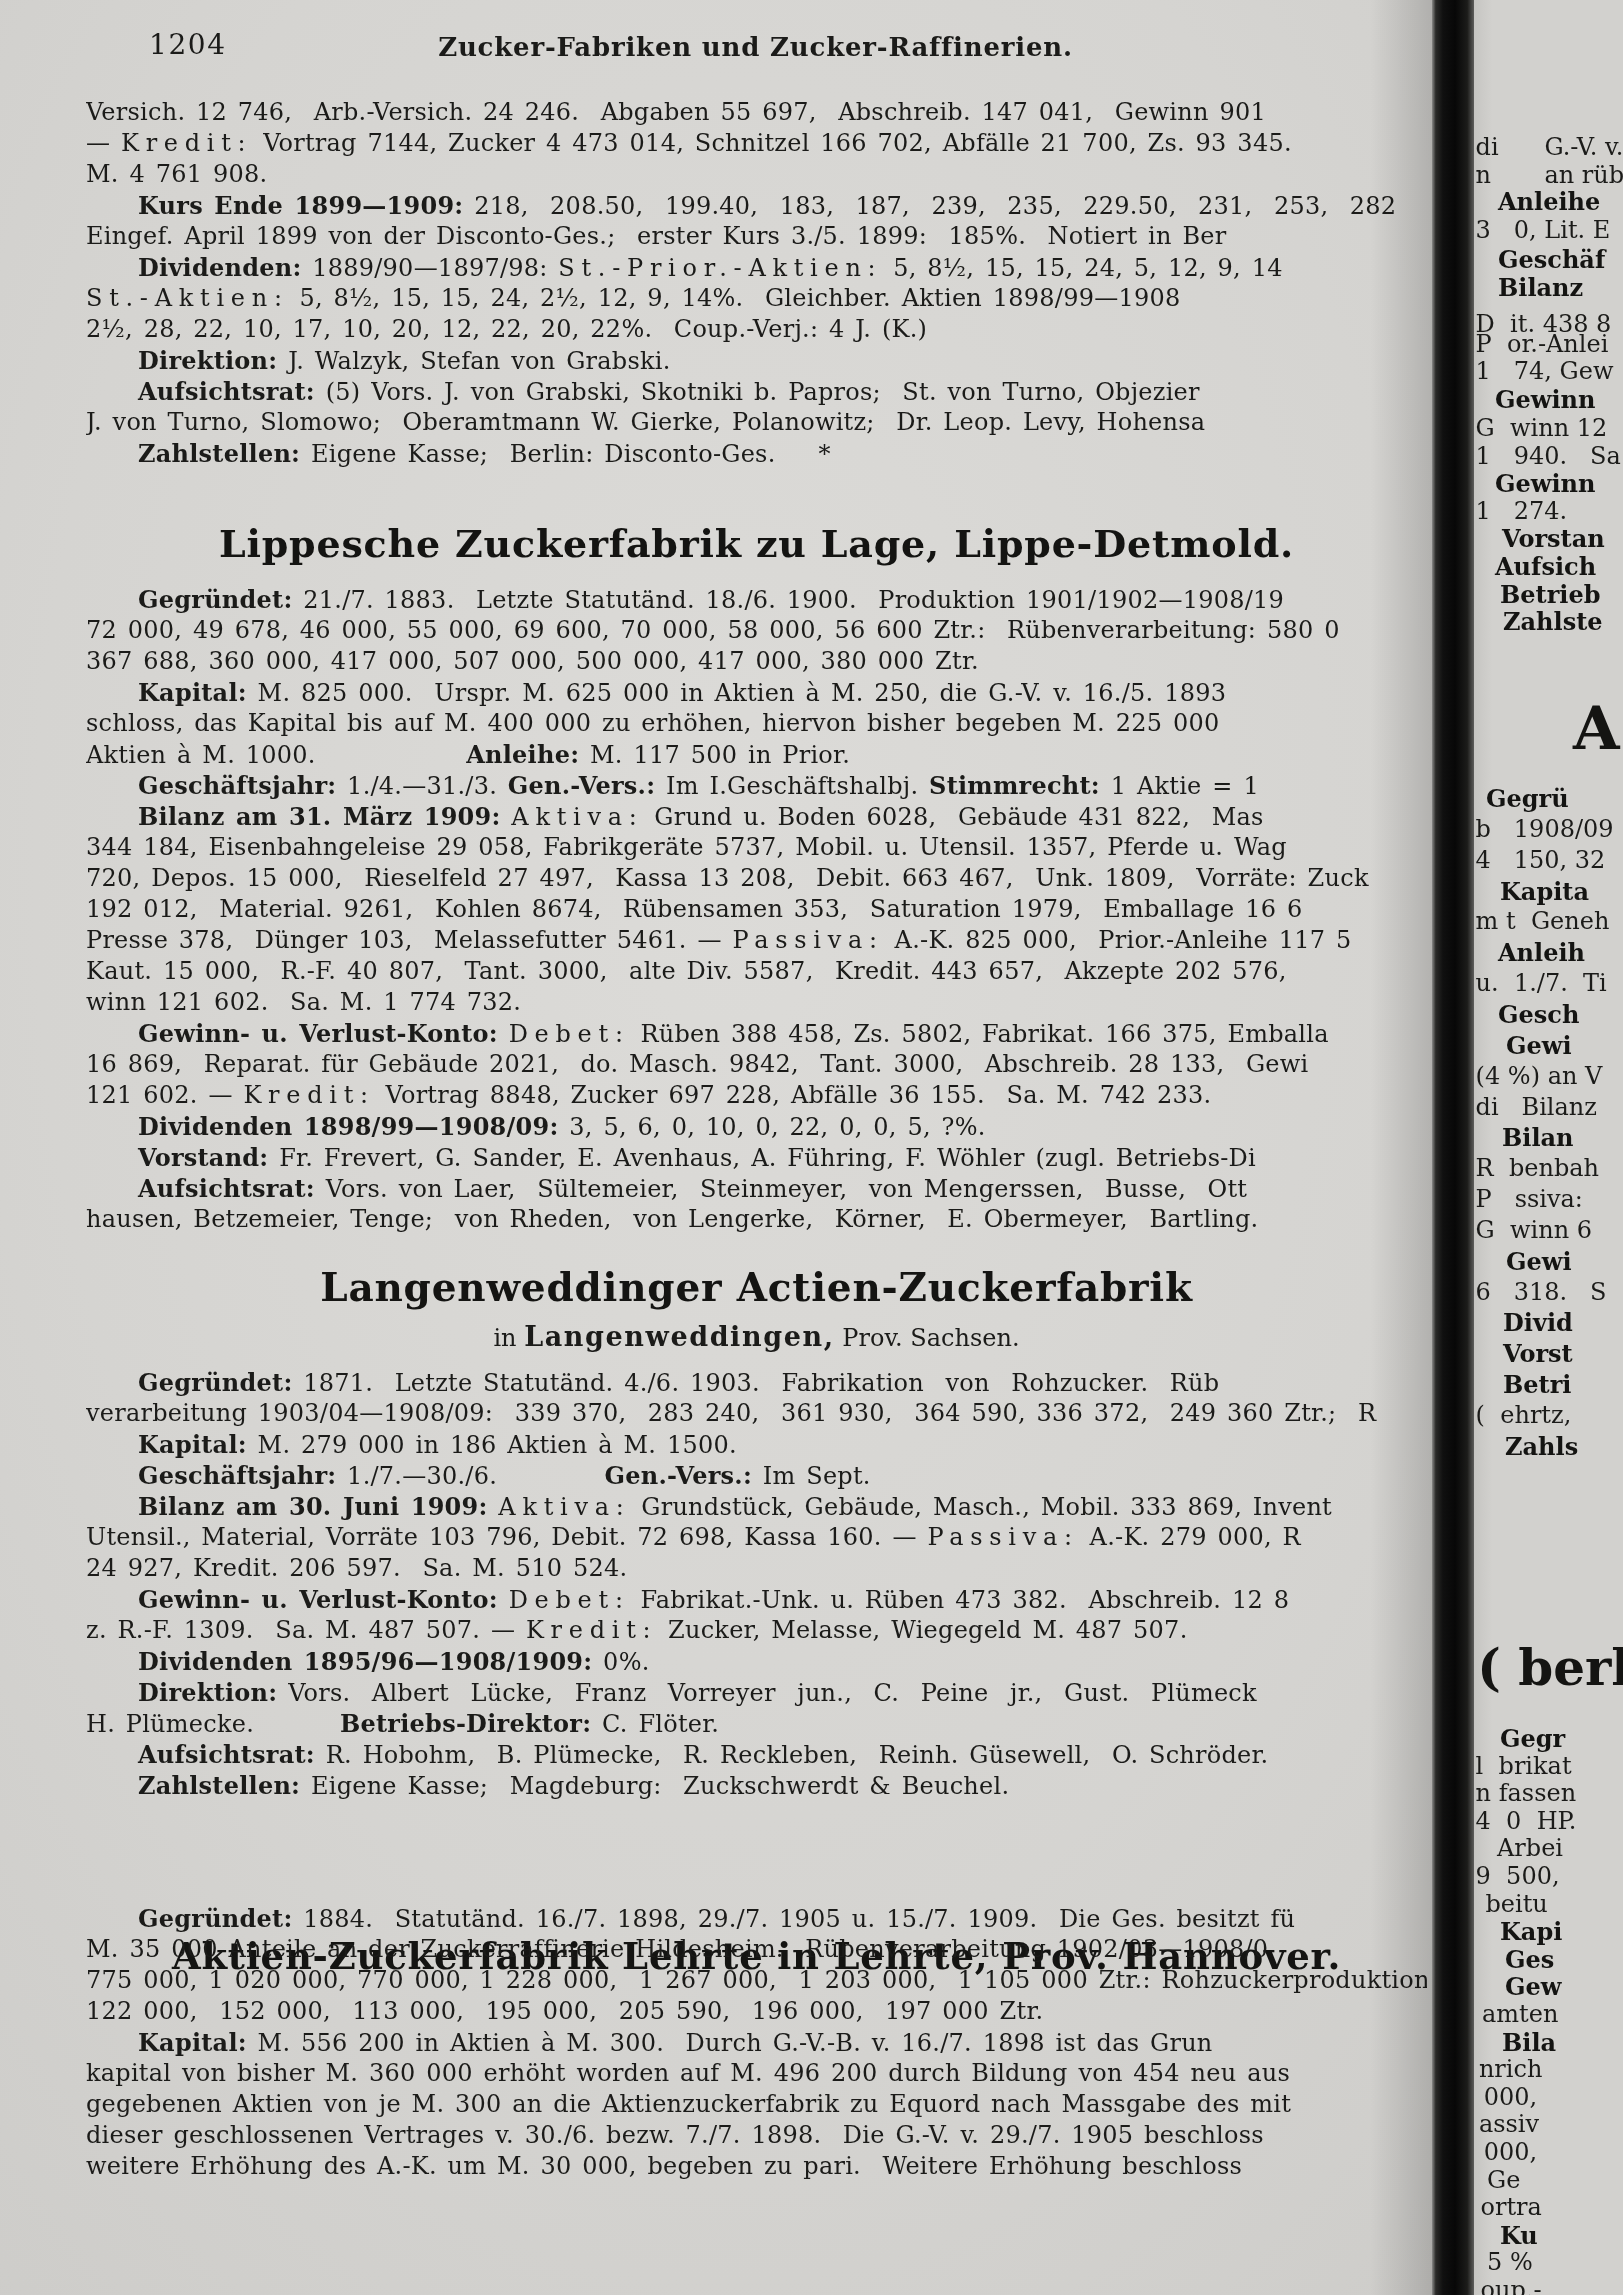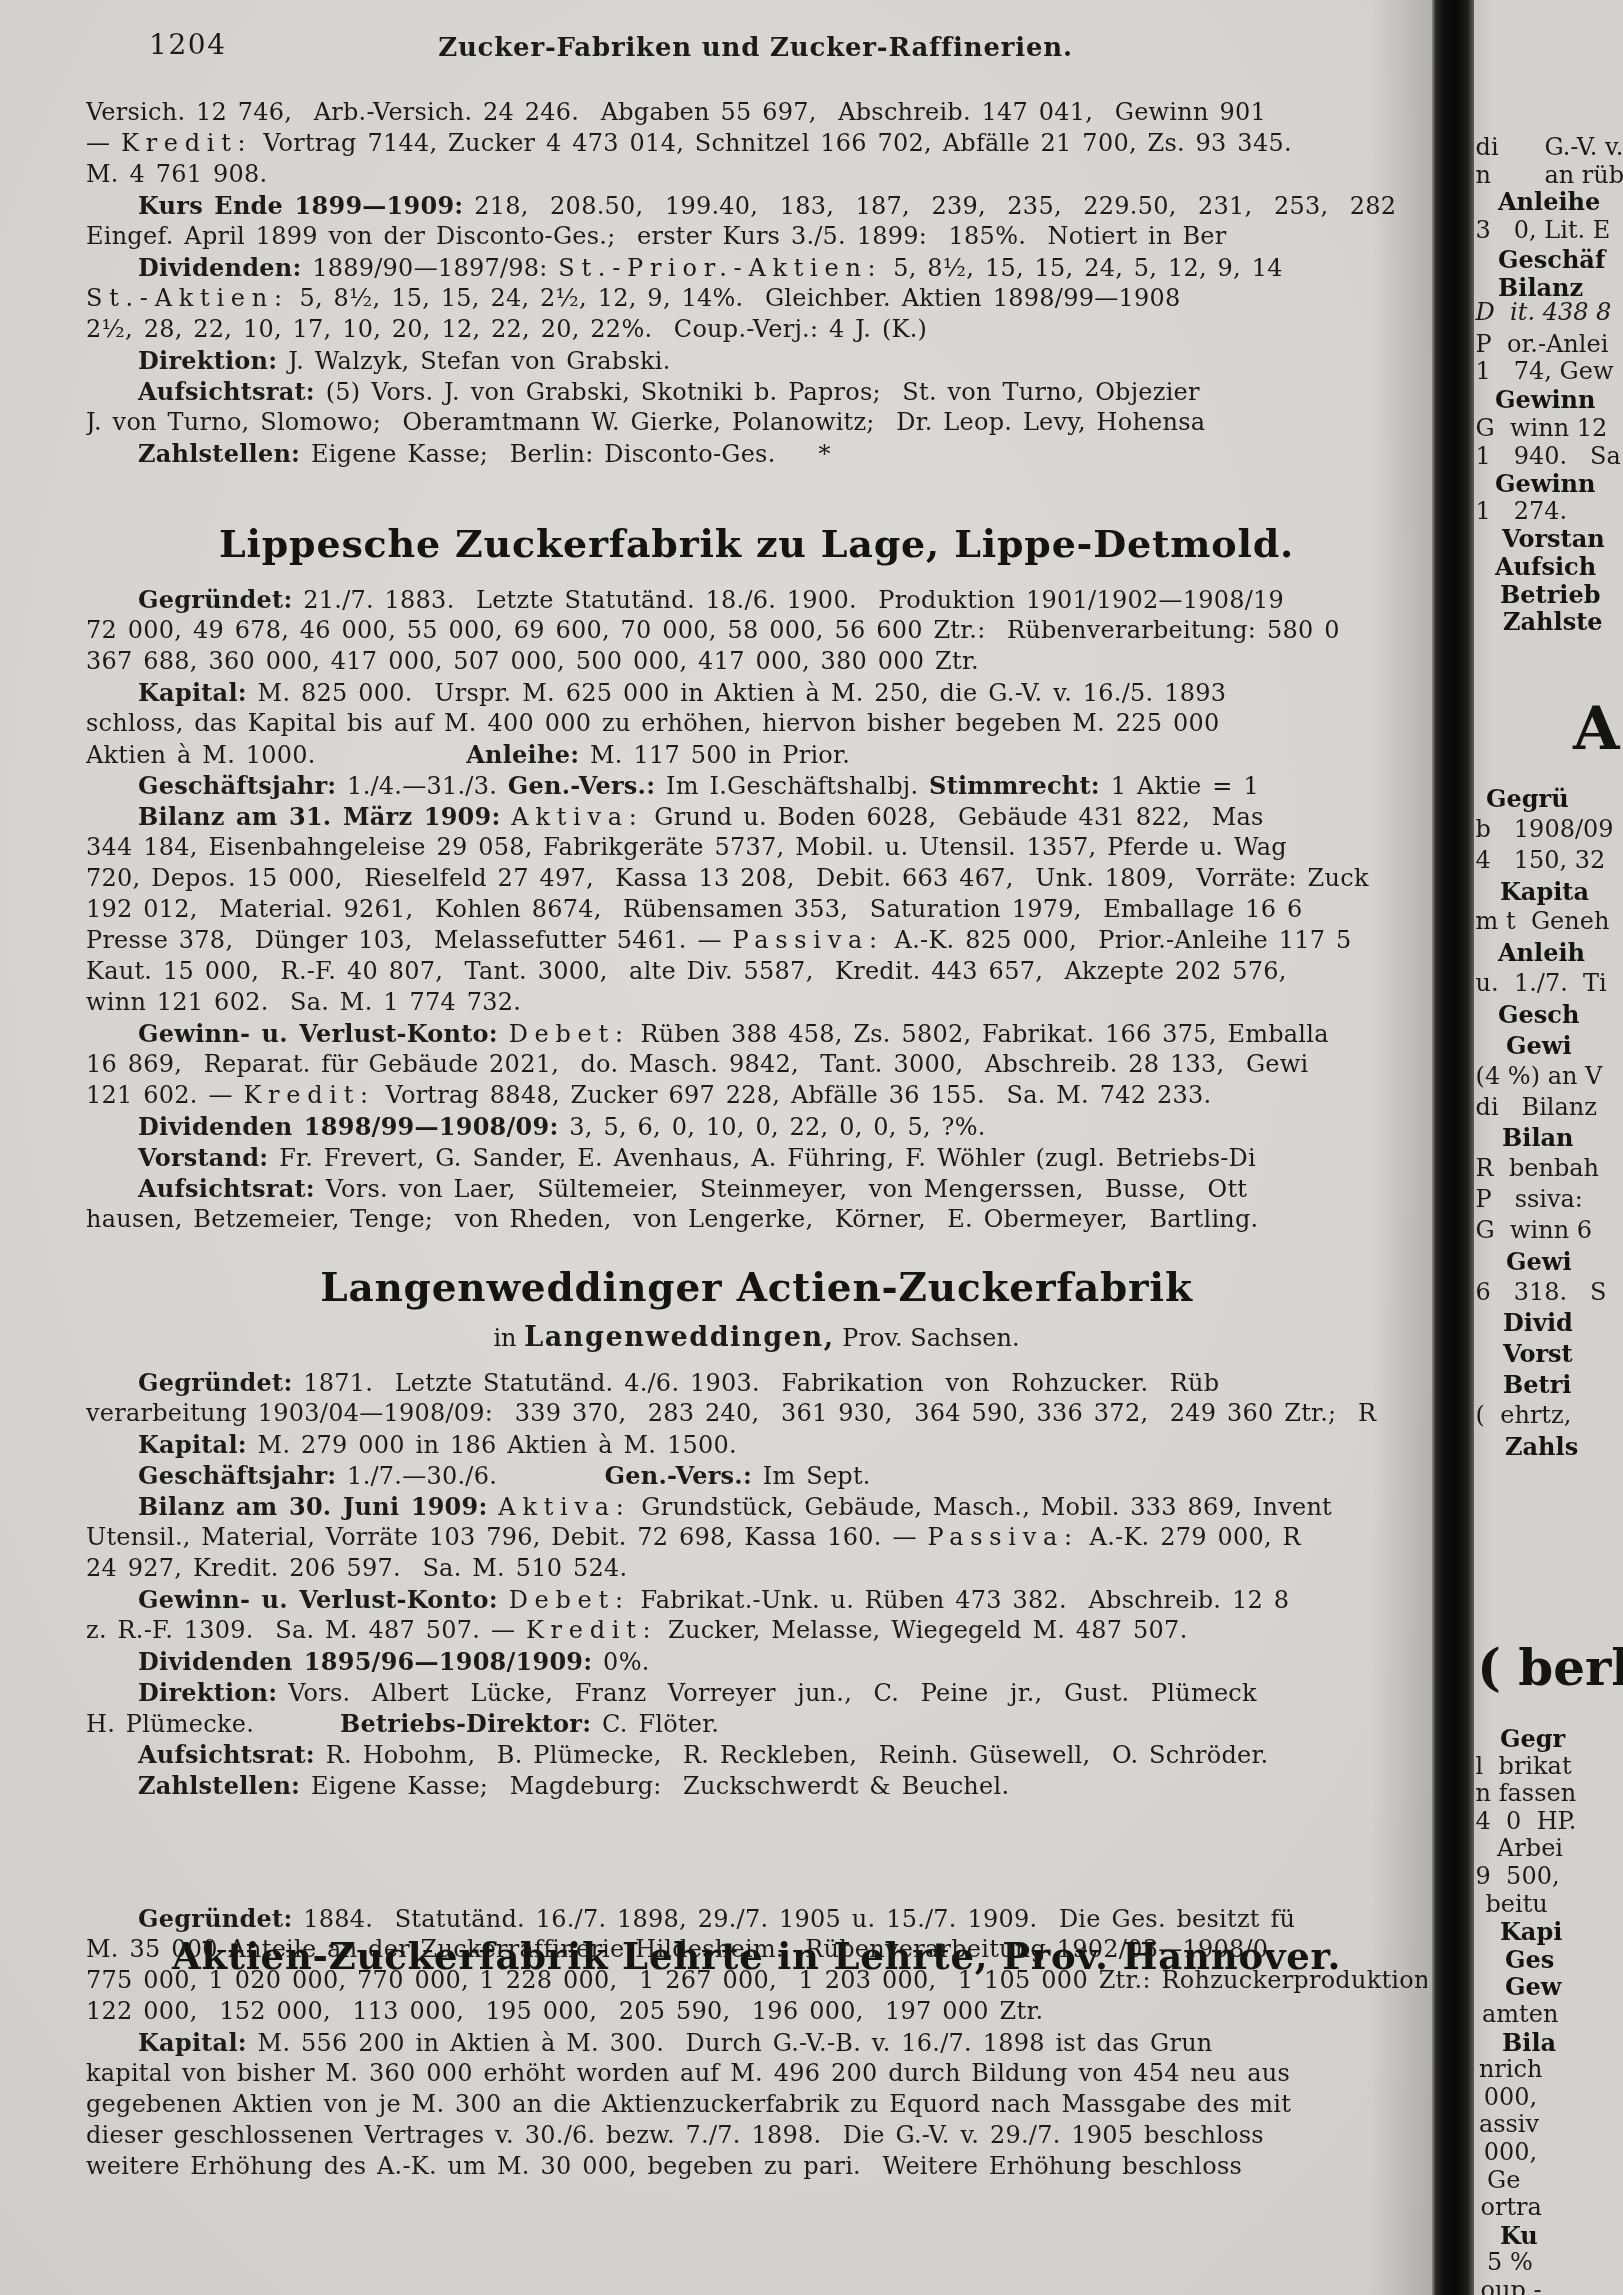--- a/index.html
+++ b/index.html
@@ -153,21 +153,21 @@
 
   <div class="edge-shadow"></div>
   <div class="gutter"></div>
   <div class="adjacent">
       <div class="frag" style="top: 133px; left: 1.6px;">di      G.-V. v.</div>
       <div class="frag" style="top: 161px; left: 1.6px;">n       an rüb</div>
       <div class="frag fb" style="top: 187px; left: 24px;">Anleihe</div>
       <div class="frag" style="top: 216px; left: 1.6px;">3   0, Lit. E</div>
       <div class="frag fb" style="top: 245px; left: 24px;">Geschäf</div>
       <div class="frag fb" style="top: 273px; left: 24px;">Bilanz</div>
-      <div class="frag" style="top: 298px; left: 1.6px; font-style: italic;">D  it. 438 8</div>
+      <div class="frag" style="top: 310px; left: 1.6px;">D  it. 438 8</div>
       <div class="frag" style="top: 330px; left: 1.6px;">P  or.-Anlei</div>
       <div class="frag" style="top: 357px; left: 1.6px;">1   74, Gew</div>
       <div class="frag fb" style="top: 385px; left: 21px;">Gewinn</div>
       <div class="frag" style="top: 414px; left: 1.6px;">G  winn 12</div>
       <div class="frag" style="top: 442px; left: 1.6px;">1   940.   Sa</div>
       <div class="frag fb" style="top: 469px; left: 21px;">Gewinn</div>
       <div class="frag" style="top: 497px; left: 1.6px;">1   274.</div>
       <div class="frag fb" style="top: 524px; left: 28px;">Vorstan</div>
       <div class="frag fb" style="top: 552px; left: 21px;">Aufsich</div>
       <div class="frag fb" style="top: 580px; left: 26px;">Betrieb</div>

